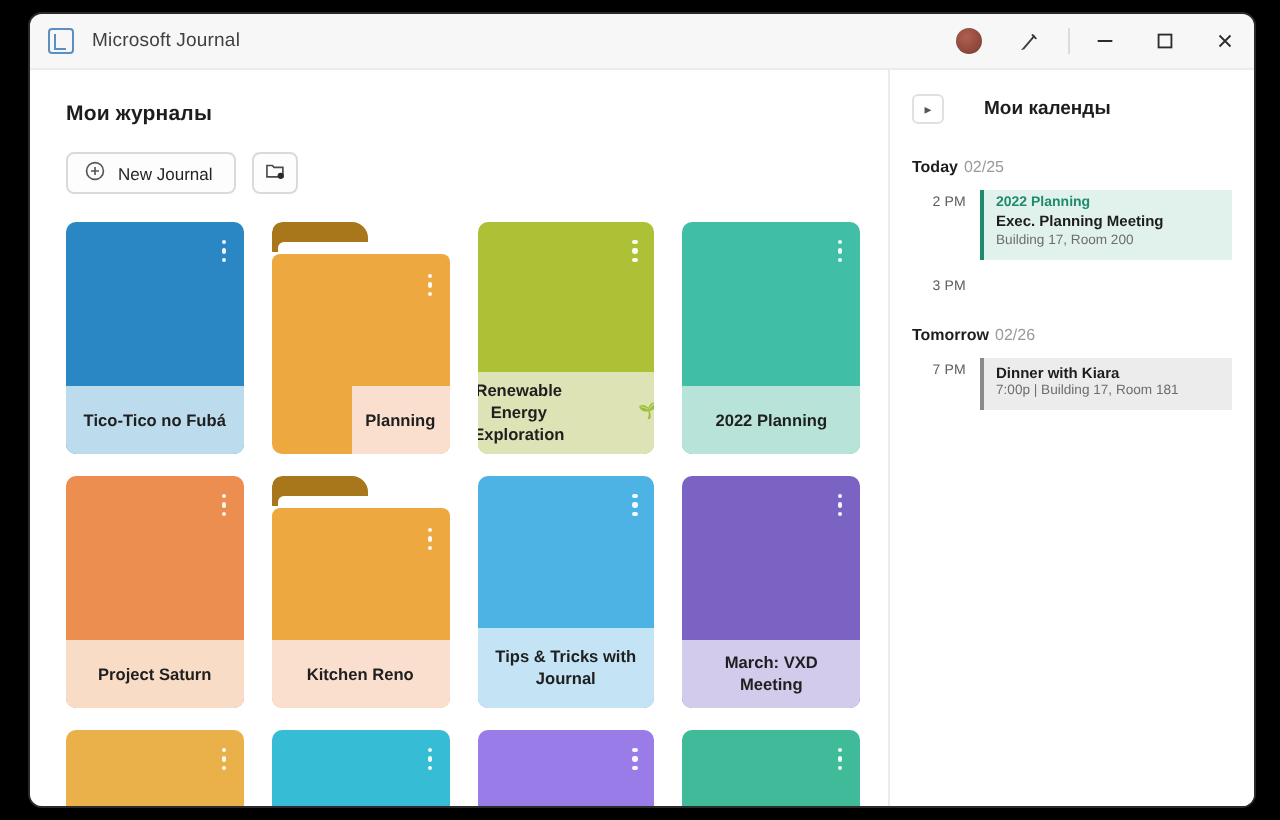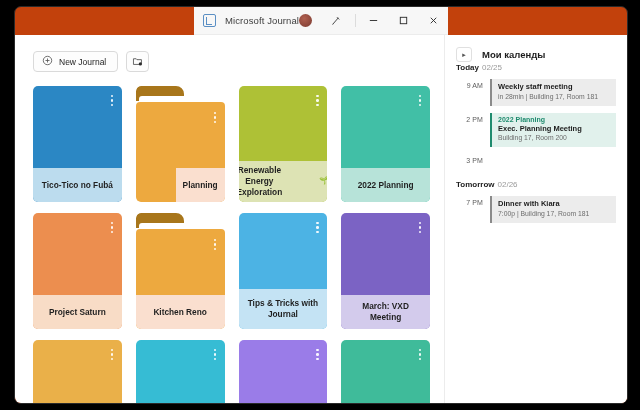--- a/index.html
+++ b/index.html
@@ -6,26 +6,26 @@
   html, body {
     width: 640px; height: 410px;
     background: #000000;
     font-family: "Liberation Sans", sans-serif;
     overflow: hidden;
   }
   .window {
     position: absolute;
     left: 14px; top: 6px;
     width: 614px; height: 398px;
-    background: #c2410c;
+    background: #d946ef;
     border-radius: 7px;
     border: 1px solid #2a2a2a;
     box-shadow: 0 0 0 1px rgba(0,0,0,0.5), 0 6px 18px rgba(0,0,0,0.7);
     overflow: hidden;
-    display: flex; flex-direction: column; align-items: center;
+    display: flex; flex-direction: column;
   }
   
   .titlebar {
     height: 28px; flex: 0 0 28px;
     background: #f7f7f7;
     border-bottom: 1px solid #ececec;
     display: flex; align-items: center;
     padding-left: 9px;
   }
   .app-icon {
@@ -137,21 +137,21 @@
   .card.tall-foot .footer { min-height: 40px; }
   .sprout { color: #3f9a43; font-size: 8px; margin-left: 1px; }
   
   .cal {
     flex: 0 0 183px;
     border-left: 1px solid #ececec;
     background: #ffffff;
     padding: 12px 11px 0 11px;
     overflow: hidden;
   }
-  .cal-head { display: flex; align-items: center; gap: 10px; margin-bottom: 1px; }
+  .cal-head { display: flex; align-items: center; gap: 20px; margin-bottom: 17px; }
   .chev-btn {
     width: 16px; height: 15px;
     border: 1px solid #e0e0e0; border-radius: 3px;
     background: #fff;
     display: flex; align-items: center; justify-content: center;
     font-size: 7px; color: #555;
   }
   .cal-title { font-size: 9.5px; font-weight: 600; color: #1d1d1d; }
   .day-head { font-size: 8px; margin-bottom: 7px; }
   .day-head b { color: #1d1d1d; font-weight: 600; }
@@ -214,20 +214,21 @@
         <svg width="11" height="11" viewBox="0 0 12 12">
             <path d="M3 3 L9 9 M9 3 L3 9" stroke="#2b2b2b" stroke-width="1"></path>
           </svg>
       </div>
     </div>
   </div>
 
   <div class="body">
 
     <div class="main">
+      <div class="section-title">Мои журналы</div>
 
       <div class="toolbar">
         <div class="btn-new">
           <span>
             <svg width="11" height="11" viewBox="0 0 12 12">
                 <circle cx="6" cy="6" r="4.6" stroke="#555" stroke-width=".9" fill="none"></circle>
                 <path d="M6 3.8 V8.2 M3.8 6 H8.2" stroke="#555" stroke-width=".9"></path>
               </svg>
           </span>
           <span>New Journal</span>
@@ -372,27 +373,20 @@
     </div>
 
     <div class="cal">
       <div class="cal-head">
         <div class="chev-btn">▸</div>
         <div class="cal-title">Мои календы</div>
       </div>
       <div id="cal-groups">
           <div class="day-head"><b>Today</b><span>02/25</span></div>
           <div class="ev-row">
-            <div class="ev-time">9 AM</div>
-            <div class="ev-card" style="background: rgb(236, 236, 236); border-left-color: rgb(138, 138, 138);">
-              <div class="ev-title">Weekly staff meeting</div>
-              <div class="ev-sub">in 28min | Building 17, Room 181</div>
-            </div>
-          </div>
-          <div class="ev-row">
             <div class="ev-time">2 PM</div>
             <div class="ev-card" style="background: rgb(225, 241, 236); border-left-color: rgb(31, 139, 110);">
               <div class="ev-tag" style="color: rgb(31, 139, 110);">2022 Planning</div>
               <div class="ev-title">Exec. Planning Meeting</div>
               <div class="ev-sub">Building 17, Room 200</div>
             </div>
           </div>
           <div class="ev-row">
             <div class="ev-time">3 PM</div>
           </div>

